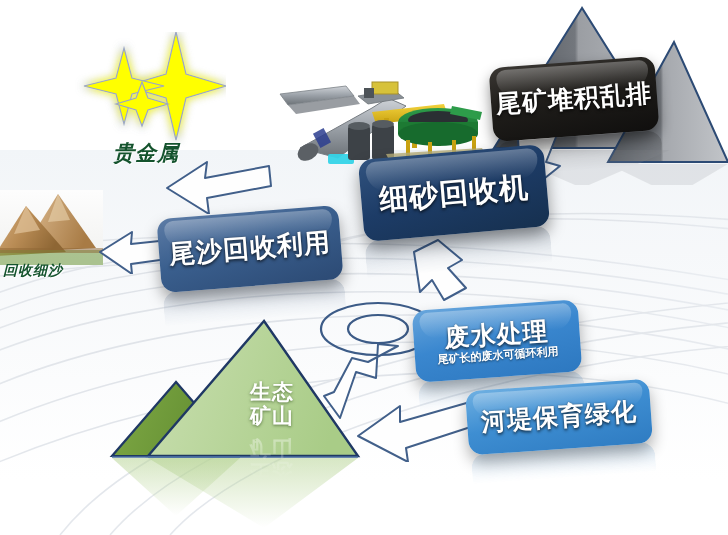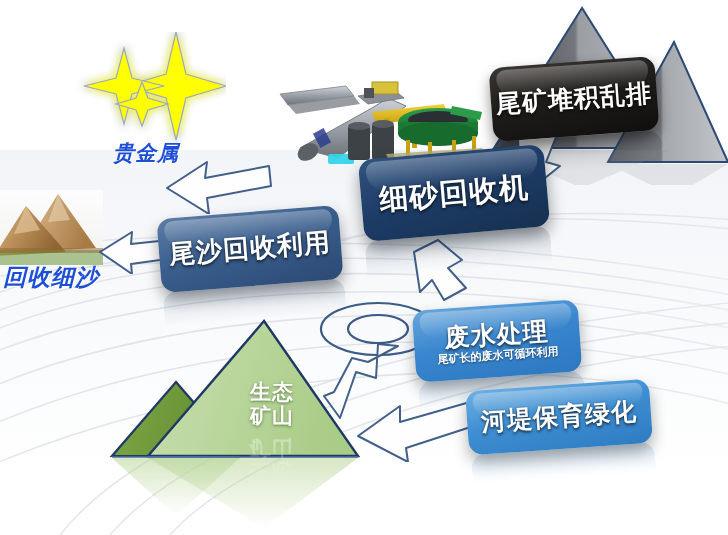--- a/index.html
+++ b/index.html
@@ -99,27 +99,27 @@
     box-shadow:0 8px 15px rgba(0,0,0,.32);
   }
   #box-river .t1{font-size:25px;}
   #refl-river{left:472px;top:448px;width:184px;height:40px;transform:rotate(-4deg) scaleY(-1);
     background:linear-gradient(170deg,#6fb0e2,#2f7cc2);}
 
   
   .caption{
     position:absolute;
     font-weight:bold;
-    color:#1d4ed8;
+    color:#14532d;
     white-space:nowrap;
     letter-spacing:1px;
   }
   #cap-metal{left:113px;top:139px;font-size:21px;font-style:italic;
     text-shadow:1px 1px 0 #ffffff;}
-  #cap-sand{left:3px;top:262px;font-size:23px;font-style:italic;
+  #cap-sand{left:3px;top:262px;font-size:14px;font-style:italic;
     text-shadow:1px 1px 0 #ffffff;}
 
   
   .tri{position:absolute;}
   
   #eco-text{
     position:absolute;left:237px;top:381px;width:70px;
     color:#ffffff;font-weight:bold;font-size:21px;line-height:1.12;
     text-align:center;letter-spacing:1px;
     text-shadow:0 1px 3px rgba(60,90,40,.75);

